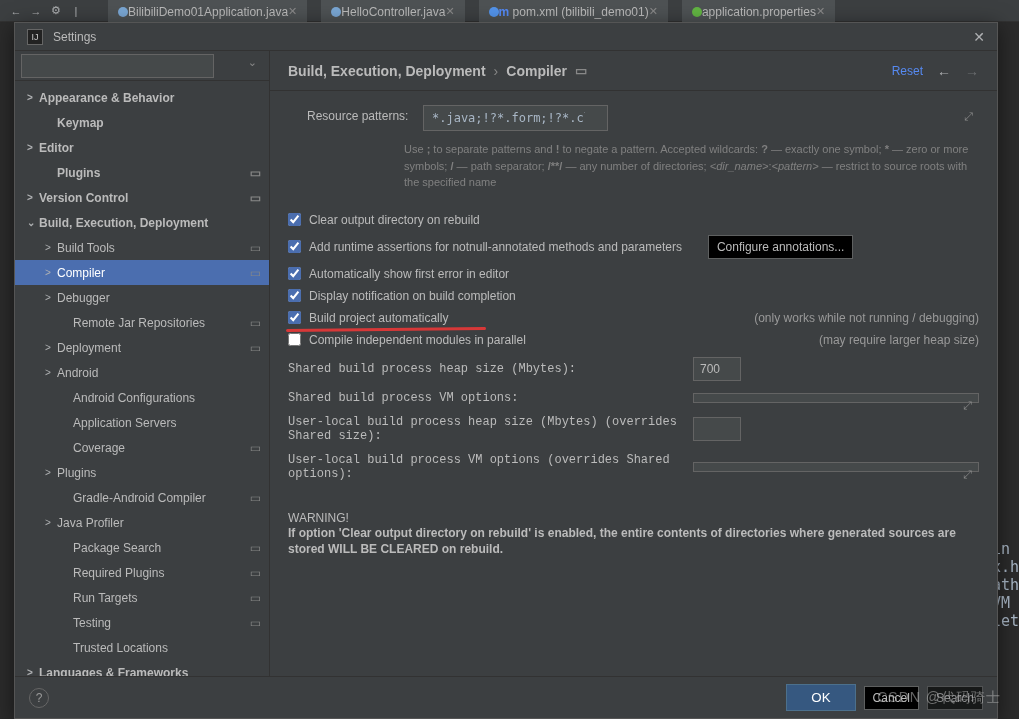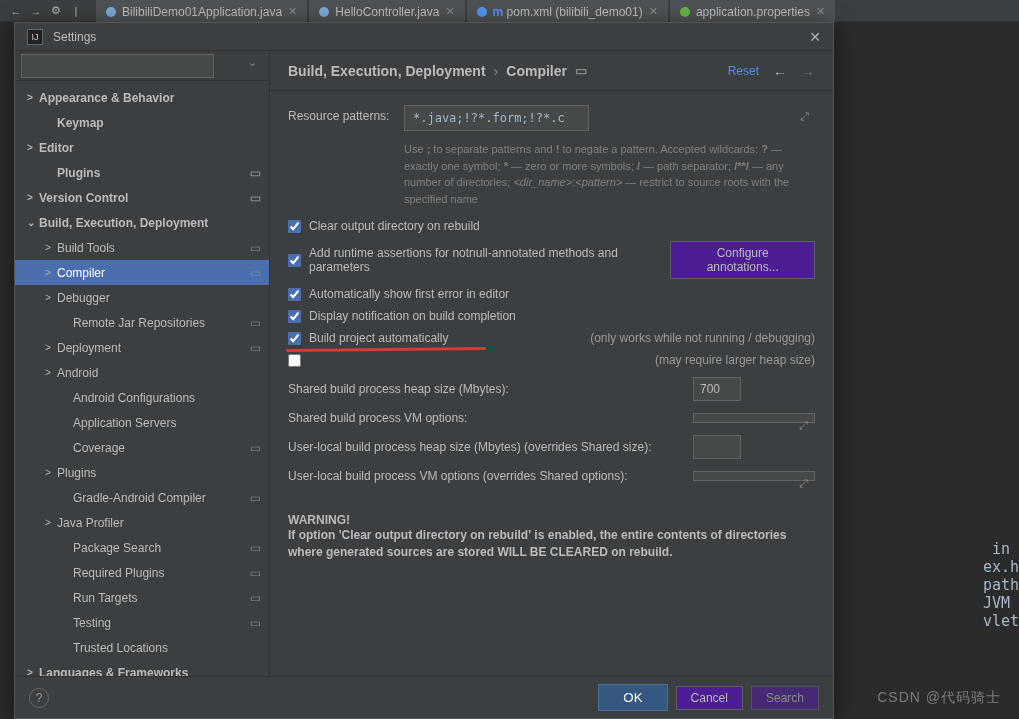--- a/index.html
+++ b/index.html
@@ -1,22 +1,22 @@
 <!DOCTYPE html>
 <html><head>
 <meta charset="utf-8">
 <style>
 * { box-sizing: border-box; margin: 0; padding: 0; }
 body { font-family: "Segoe UI", Arial, sans-serif; font-size: 12px; background: #2b2b2b; color: #bbbbbb; width: 1019px; height: 719px; overflow: hidden; position: relative; }
 .top-tabs { height: 22px; background: #3c3f41; display: flex; align-items: center; padding: 0 8px; gap: 4px; border-bottom: 1px solid #323232; }
 .top-tabs .tool-icon { width: 16px; height: 16px; display: flex; align-items: center; justify-content: center; color: #afb1b3; font-size: 11px; }
-.tab { display: flex; align-items: center; gap: 6px; padding: 3px 10px; background: #4e5254; color: #bbbbbb; font-size: 12px; border-top: 2px solid transparent; }
+.tab { display: flex; align-items: center; padding: 3px 10px; background: #4e5254; color: #bbbbbb; font-size: 12px; border-top: 2px solid transparent; margin-left: 12px; }
 .tab-close { color: #8a8a8a; font-size: 11px; }
 .circle { width: 10px; height: 10px; border-radius: 50%; display: inline-block; }
-.dialog { position: absolute; left: 14px; top: 22px; width: 820px; height: 697px; background: #3c3f41; border: 1px solid #555; box-shadow: 0 4px 20px rgba(0,0,0,0.5); display: flex; flex-direction: column; }
+.dialog { position: absolute; left: 14px; top: 22px; width: 984px; height: 697px; background: #3c3f41; border: 1px solid #555; box-shadow: 0 4px 20px rgba(0,0,0,0.5); display: flex; flex-direction: column; }
 .dialog-title { height: 28px; display: flex; align-items: center; padding: 0 12px; border-bottom: 1px solid #323232; }
 .dialog-title .logo { width: 16px; height: 16px; background: #222; border: 1px solid #666; margin-right: 10px; display: flex; align-items: center; justify-content: center; font-size: 9px; color: #ccc; }
 .dialog-title .close-x { margin-left: auto; font-size: 14px; color: #afb1b3; cursor: pointer; }
 .dialog-body { flex: 1; display: flex; overflow: hidden; }
 .sidebar { width: 255px; border-right: 1px solid #323232; display: flex; flex-direction: column; }
 .search-row { height: 30px; display: flex; align-items: center; padding: 4px 6px; border-bottom: 1px solid #323232; }
 .search-input { flex: 1; background: #45494a; border: 1px solid #646464; color: #bbb; padding: 4px 18px 4px 18px; font-size: 12px; position: relative; }
 .search-wrap { position: relative; flex: 1; }
 .search-wrap::before { content: "⌕"; position: absolute; left: 5px; top: 3px; color: #888; font-size: 13px; }
 .search-wrap::after { content: "⌄"; position: absolute; right: 6px; top: 2px; color: #888; font-size: 11px; }
@@ -29,42 +29,42 @@
 .tree-item.pad2 { padding-left: 46px; }
 .config-icon { position: absolute; right: 8px; color: #888; font-size: 12px; }
 .main { flex: 1; display: flex; flex-direction: column; overflow: hidden; }
 .main-header { height: 40px; display: flex; align-items: center; padding: 0 18px; border-bottom: 1px solid #323232; }
 .breadcrumb { display: flex; align-items: center; gap: 8px; font-size: 14px; font-weight: bold; color: #bbbbbb; }
 .breadcrumb .sep { color: #888; font-weight: normal; }
 .breadcrumb .cfg { font-size: 13px; color: #888; }
 .main-header .reset { margin-left: auto; color: #568af2; cursor: pointer; font-size: 12px; }
 .main-header .nav-ar { margin-left: 14px; color: #afb1b3; font-size: 14px; cursor: pointer; }
 .content { flex: 1; padding: 14px 18px 10px 18px; overflow-y: auto; }
-.row { display: flex; align-items: flex-start; margin-bottom: 10px; }
+.row { display: flex; align-items: flex-start; margin-bottom: 10px; margin-left: 19px; }
 .row label { color: #bbbbbb; }
 .patterns-row label { width: 116px; padding-top: 4px; }
 .patterns-input { flex: 1; background: #45494a; border: 1px solid #646464; color: #a9b7c6; padding: 5px 22px 5px 8px; font-family: monospace; font-size: 12px; position: relative; }
 .pat-wrap { flex: 1; position: relative; }
 .pat-wrap .expand { position: absolute; right: 6px; top: 5px; color: #888; font-size: 11px; }
-.help-text { font-size: 11px; color: #808080; margin: 6px 0 12px 116px; line-height: 1.5; }
+.help-text { font-size: 11px; color: #808080; margin: 6px 0 22px 116px; line-height: 1.5; }
 .help-text i { font-style: italic; }
 .checkbox-row { display: flex; align-items: center; margin: 8px 0; gap: 8px; }
 .checkbox-row input { accent-color: #4b6eaf; }
 .checkbox-row .note { margin-left: auto; color: #999; font-size: 12px; }
 .annot { position: relative; }
 .annot .underline { position: absolute; left: -2px; bottom: -6px; width: 200px; height: 3px; background: #d73838; border-radius: 2px; transform: rotate(-0.6deg); }
-.btn { background: #4c1d95; border: 1px solid #5e6060; color: #bbbbbb; padding: 4px 14px; cursor: pointer; font-size: 12px; }
+.btn { background: #000000; border: 1px solid #5e6060; color: #bbbbbb; padding: 4px 8px; cursor: pointer; font-size: 12px; }
 .field-row { display: flex; align-items: center; margin: 10px 0; }
-.field-row .lbl { width: 405px; }
+.field-row .lbl { width: 405px; font-family: Liberation Mono, monospace; }
 .field-row input, .field-row .field { background: #45494a; border: 1px solid #646464; color: #bbb; padding: 4px 6px; font-size: 12px; }
 .field-row .num { width: 48px; }
 .field-row .wide { flex: 1; position: relative; }
 .field-row .wide .expand { position: absolute; right: 6px; top: 5px; color: #888; font-size: 11px; }
 .warning { margin-top: 30px; }
-.warning .wt { font-weight: bold; color: #bbbbbb; }
+.warning .wt { font-weight: normal; color: #bbbbbb; }
 .warning .wb { font-weight: bold; color: #bbbbbb; line-height: 1.4; }
 .footer { height: 42px; border-top: 1px solid #323232; display: flex; align-items: center; padding: 0 14px; gap: 8px; }
 .footer .help { width: 20px; height: 20px; border: 1px solid #666; border-radius: 50%; display: flex; align-items: center; justify-content: center; color: #999; }
 .footer .spacer { flex: 1; }
 .btn-primary { background: #365880; border: 1px solid #4c708c; color: #fff; padding: 5px 24px; cursor: pointer; }
 .watermark { position: absolute; right: 18px; bottom: 12px; color: rgba(200,200,200,0.5); font-size: 14px; pointer-events: none; letter-spacing: 1px; }
 .code-frag { position: absolute; right: 0; top: 540px; color: #a9b7c6; font-family: monospace; font-size: 15px; line-height: 18px; white-space: pre; }
 </style>
 </head>
 <body>
@@ -268,20 +268,21 @@
             <label>Display notification on build completion</label>
           </div>
         <div class="checkbox-row annot">
             <input type="checkbox" checked="" style="">
             <label>Build project automatically</label>
             <span class="underline"></span>
             <span class="note">(only works while not running / debugging)</span>
           </div>
         <div class="checkbox-row">
             <input type="checkbox" style="">
+            <label>Compile independent modules in parallel</label>
             <span class="note">(may require larger heap size)</span>
           </div>
 
         <div class="field-row">
             <span class="lbl">Shared build process heap size (Mbytes):</span>
             <input class="num" value="700" style="">
           </div>
         <div class="field-row">
             <span class="lbl">Shared build process VM options:</span>
             <div class="field wide">

